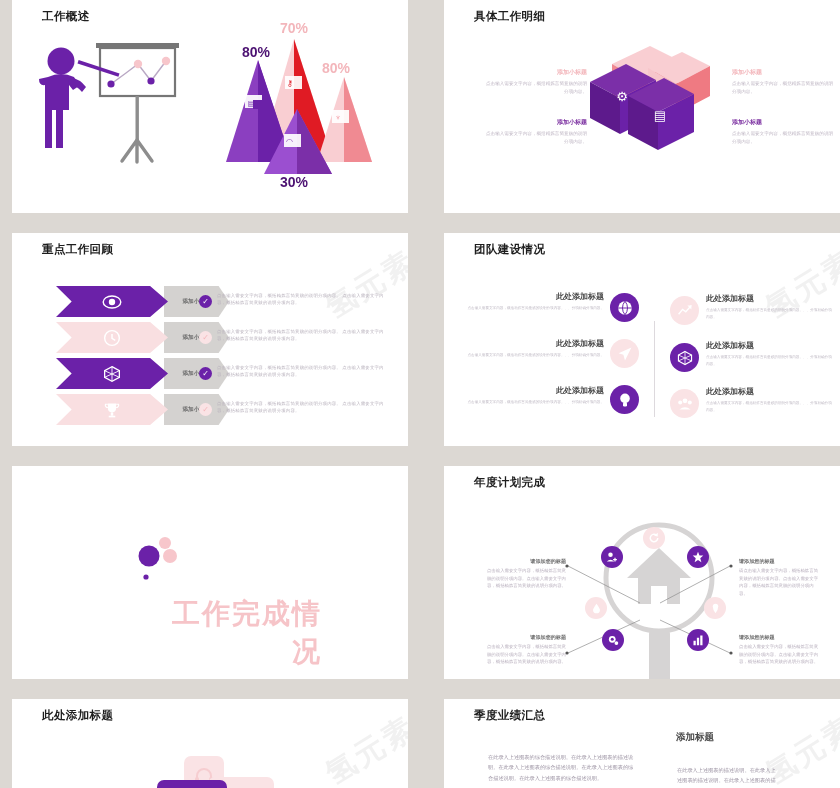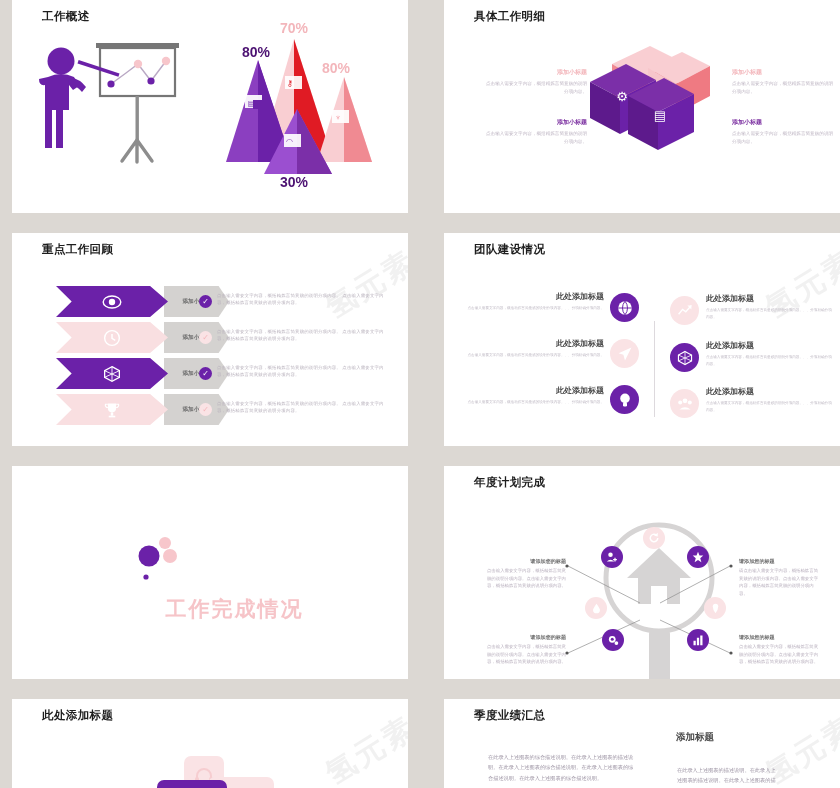--- a/index.html
+++ b/index.html
@@ -84,22 +84,22 @@
   .divider4{position:absolute;left:210px;top:88px;width:1px;height:96px;background:#ddd9dd;}
 
   
   .part-box{
     position:absolute;left:145px;top:94px;width:145px;height:31px;
     border:1px solid #ece7e7;background:#fdfcfc;
     display:flex;align-items:center;justify-content:center;
     font-size:20px;font-weight:bold;color:#6b6b6b;letter-spacing:1px;
   }
   .part-sub{
-    position:absolute;left:135px;top:129px;width:175px;text-align:center;
-    font-size:21px;font-weight:bold;color:#f6c4c8;letter-spacing:2px;
+    position:absolute;left:135px;top:129px;width:175px;text-align:right;
+    font-size:28px;font-weight:bold;color:#f6c4c8;letter-spacing:2px;
   }
 
   
   .t6{position:absolute;width:78px;}
   .t6 .h{font-size:5.1px;font-weight:bold;color:#6b6b6b;filter:blur(.25px);}
   .t6 .b{font-size:4.4px;line-height:1.75;color:#b9b0be;filter:blur(.3px);margin-top:2px;}
   .ic6{position:absolute;width:22px;height:22px;border-radius:50%;
        display:flex;align-items:center;justify-content:center;}
 
   

